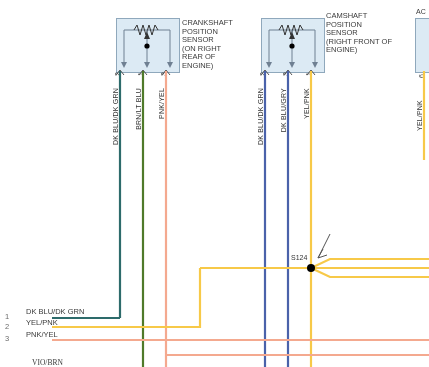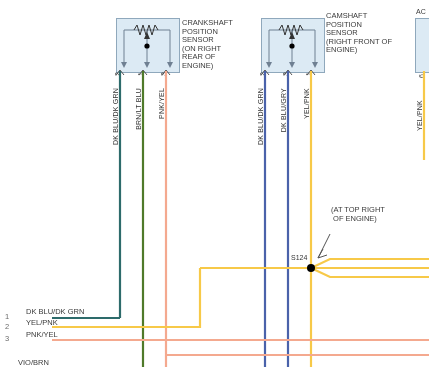--- a/index.html
+++ b/index.html
@@ -126,26 +126,24 @@
     <path d="M166 355 L429 355" fill="none" stroke="#f4a98f" stroke-width="2.2"></path>
 
     <circle cx="311" cy="268" r="4" fill="#000"></circle>
 
     <path d="M330 234 L318 258" fill="none" stroke="#555" stroke-width="1"></path>
     <path d="M318 258 L323 249 M318 258 L327 255" fill="none" stroke="#555" stroke-width="1"></path>
   </svg>
 
   <div class="splice-label" style="left:291px;top:254px;">S124</div>
 
-  <div class="note" style="left:331px;top:206px;">(AT TOP RIGHT
- OF ENGINE)</div>
 
   <div class="termnum" style="left:5px;top:312px;">1</div>
   <div class="termnum" style="left:5px;top:322px;">2</div>
   <div class="termnum" style="left:5px;top:334px;">3</div>
 
   <div class="termlabel" style="left:26px;top:307px;">DK BLU/DK GRN</div>
   <div class="termlabel" style="left:26px;top:318px;">YEL/PNK</div>
   <div class="termlabel" style="left:26px;top:330px;">PNK/YEL</div>
 
-  <div class="termlabel" style="left:18px;top:358px;">VIO/BRN</div>
+  <div class="termlabel" style="left:32px;top:358px;font-family:Liberation Serif, serif;">VIO/BRN</div>
 
 </div>
 
 </body></html>

